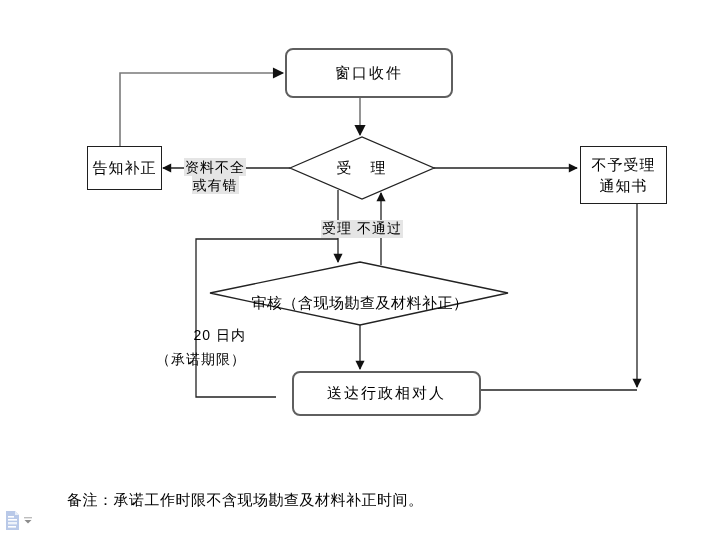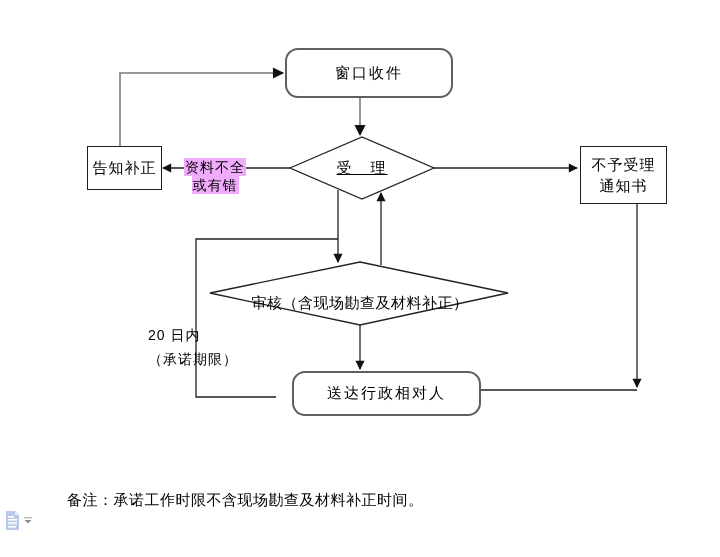--- a/index.html
+++ b/index.html
@@ -5,26 +5,26 @@
   html,body{margin:0;padding:0;background:#fff;}
   .canvas{
     position:relative;width:720px;height:557px;background:#ffffff;overflow:hidden;
     font-family:"Liberation Sans","DejaVu Sans",sans-serif;color:#000;
   }
   .layer{position:absolute;left:0;top:0;width:720px;height:557px;}
   .node{
     position:absolute;display:flex;align-items:center;justify-content:center;
     background:#fff;font-size:15px;letter-spacing:2px;text-align:center;z-index:3;
   }
-  .rounded{border:2px solid #5f5f5f;border-radius:13px;}
+  .rounded{border:2px solid #5f5f5f;border-radius:8px;}
   .rect{border:1.4px solid #1f1f1f;}
   .multiline{white-space:pre-line;line-height:21px;letter-spacing:1px;}
   .dlabel{position:absolute;z-index:3;text-align:center;font-size:15px;letter-spacing:2px;}
   .conn-label{position:absolute;z-index:3;font-size:14px;letter-spacing:1px;text-align:center;}
-  .conn-label span{background:#f0abfc;padding:0 1px;display:inline-block;}
+  .conn-label span{background:#e5e5e5;padding:0 1px;display:inline-block;}
   .nobg span{background:transparent;}
   .note{
     position:absolute;left:67px;top:491px;z-index:3;font-size:15px;font-weight:normal;
     letter-spacing:0.5px;font-family:"Liberation Sans","DejaVu Sans",sans-serif;
   }
   .paste-btn{position:absolute;left:2px;top:507px;width:34px;height:28px;z-index:3;
     background:transparent;border:none;padding:0;cursor:pointer;}
 </style>
 </head>
 <body>
@@ -72,31 +72,34 @@
 
   <div class="node rect multiline" style="left:580px;top:146px;width:85px;height:56px;">
     <span class="multiline">不予受理
 通知书</span>
   </div>
 
   <div class="node rounded" style="left:292px;top:371px;width:185px;height:41px;">
     <span>送达行政相对人</span>
   </div>
 
-  <div class="dlabel" style="left:290px;top:159px;width:144px;text-decoration:underline;">受　理</div>
+  <div class="dlabel" style="left:290px;top:159px;width:144px;">受　理</div>
   <div class="dlabel" style="left:212px;top:294px;width:296px;letter-spacing:0.5px;">审核（含现场勘查及材料补正）</div>
 
   <div class="conn-label" style="left:174px;top:158px;width:82px;line-height:18px;">
     <span>资料不全</span><br>
     <span>或有错</span>
   </div>
 
 
+  <div class="conn-label" style="left:308px;top:220px;width:108px;">
+    <span>受理 不通过</span>
+  </div>
 
-  <div class="conn-label nobg" style="left:147px;top:323px;width:100px;line-height:24px;text-align:left;">
+  <div class="conn-label nobg" style="left:147px;top:323px;width:100px;line-height:24px;text-align:right;">
     <span>20 日内</span><br>
     <span>（承诺期限）</span>
   </div>
 
   <div class="note">备注：承诺工作时限不含现场勘查及材料补正时间。</div>
 
   <button class="paste-btn">
     <svg width="34" height="28" viewBox="0 0 34 28">
       <polygon points="4,4 13,4 17,8 17,23 4,23" fill="#b9c9e8"></polygon>
       <polygon points="13,4 13,8 17,8" fill="#e8eef8"></polygon>

